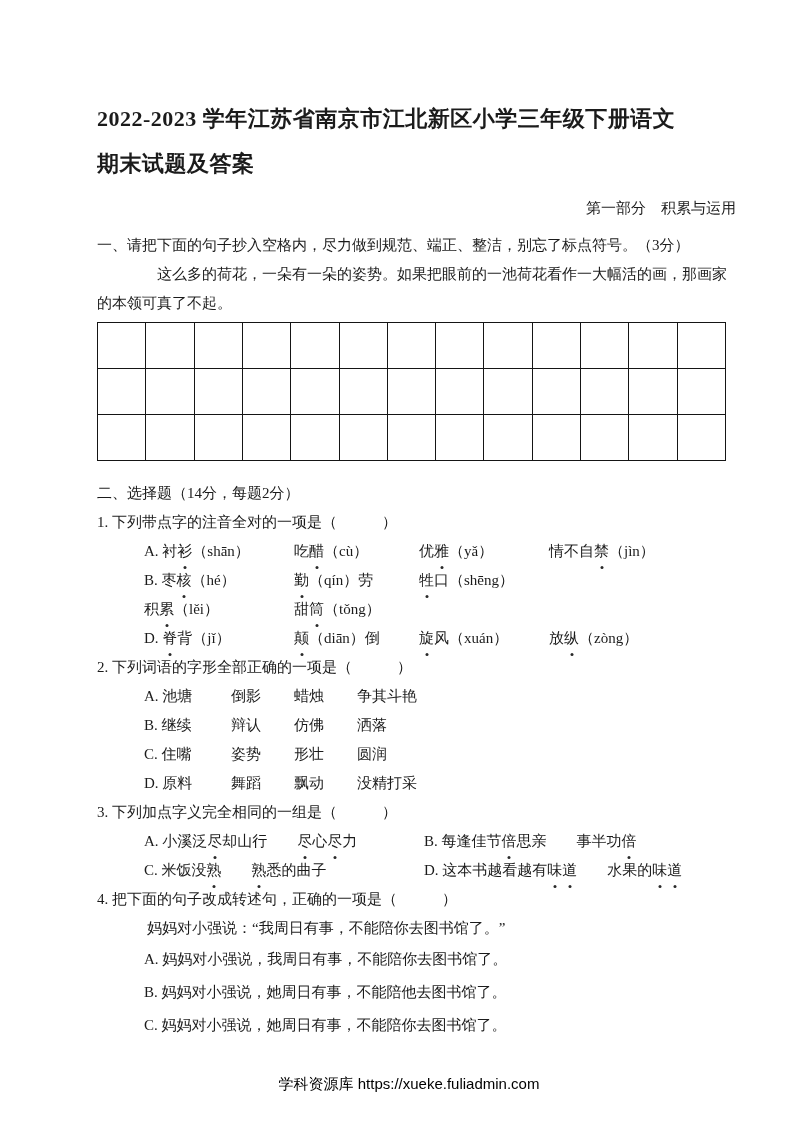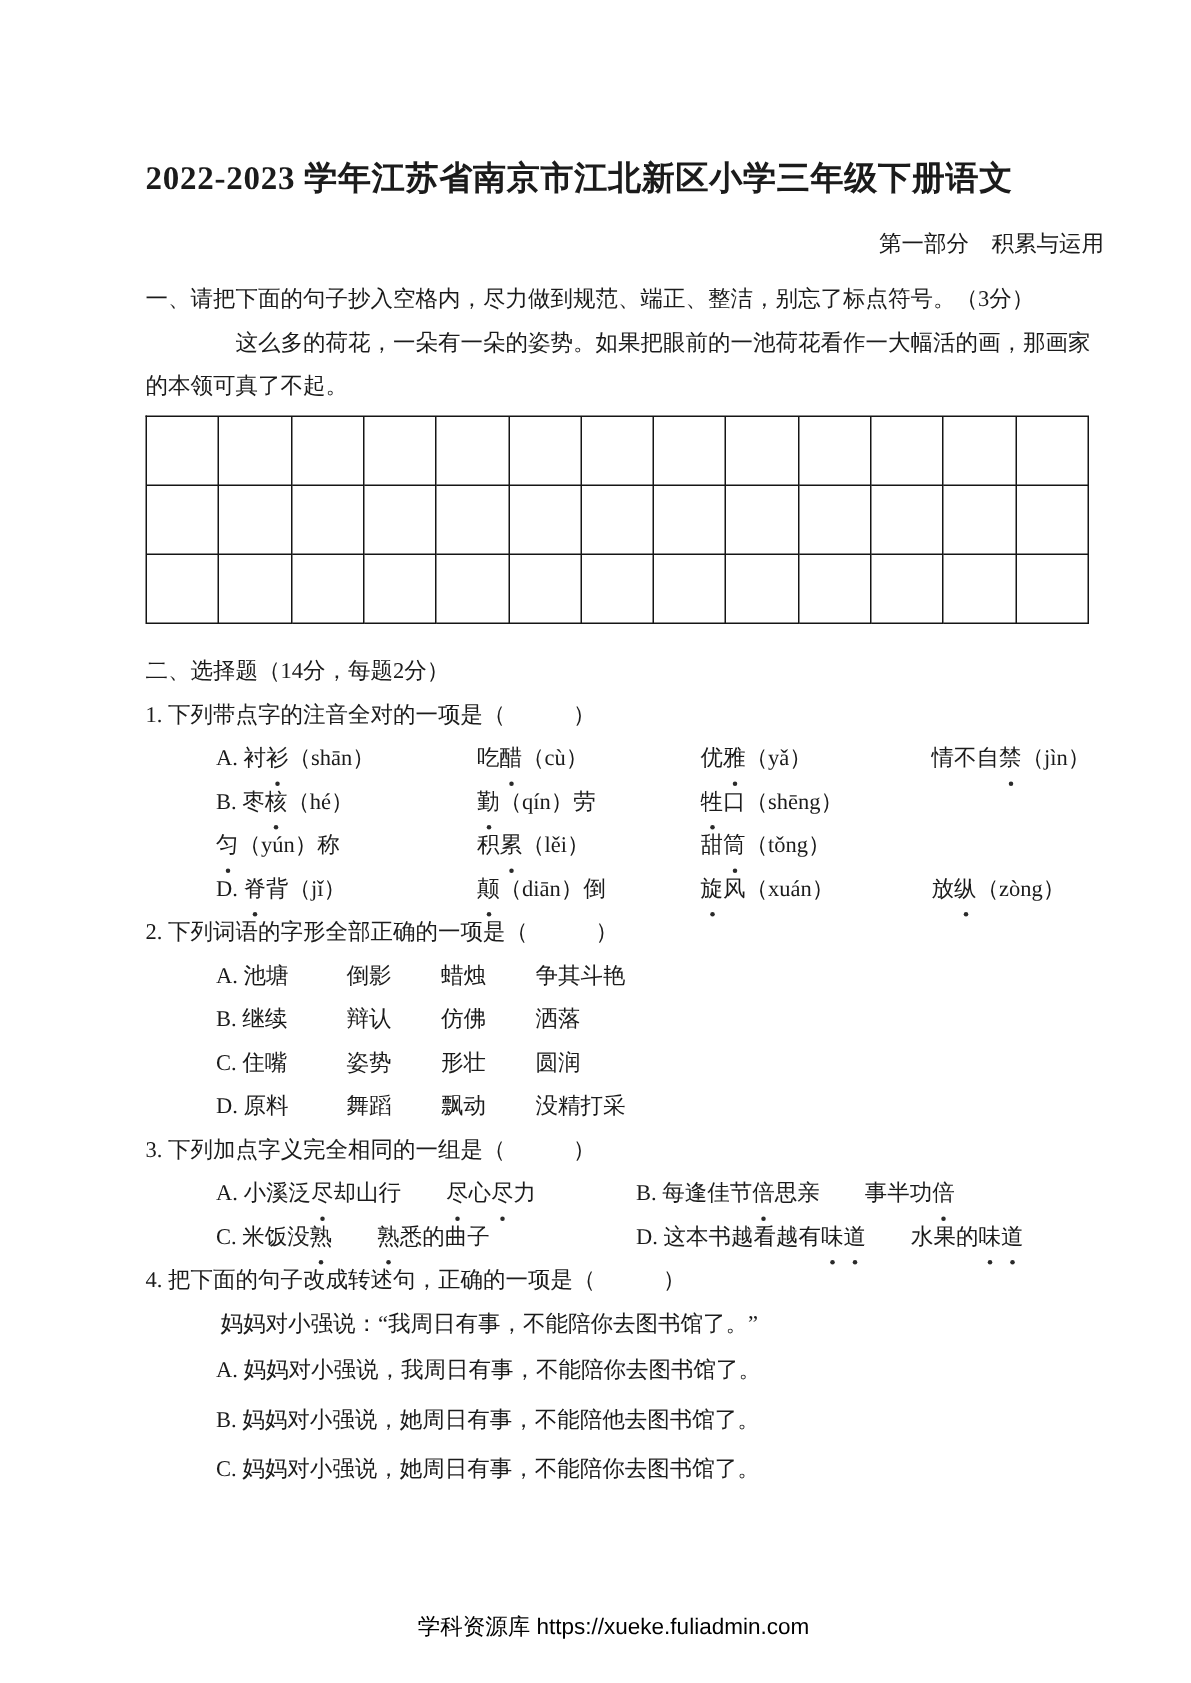--- a/index.html
+++ b/index.html
@@ -44,21 +44,21 @@
     border-right: 1.5px solid #151515;
     border-bottom: 1.5px solid #151515;
   }
   .part2-heading { margin-top: 18px; }
   .opt-row {
     display: grid;
     padding-left: 47px;
     line-height: 29px;
     white-space: nowrap;
   }
-  .cols-q1 { grid-template-columns: 150px 125px 130px auto; gap: 24px; }
+  .cols-q1 { grid-template-columns: 150px 125px 130px auto; }
   .cols-q2 { grid-template-columns: 87px 63px 63px auto; }
   .cols-q3 { grid-template-columns: 280px auto; }
   .cols-q4 { grid-template-columns: auto; line-height: 33px; }
   .quote-line { padding-left: 50px; }
   .cell { white-space: nowrap; }
   .em-dot { display: inline-block; position: relative; }
   .em-dot::after {
     content: "";
     position: absolute;
     left: 50%;
@@ -80,20 +80,21 @@
     color: #000000;
   }
 </style>
 </head>
 <body>
 
 <div class="page">
 
   <h1 style="margin:0; padding:0; font-size:inherit;">
     <div class="title-line">2022-2023 学年江苏省南京市江北新区小学三年级下册语文</div>
+    <div class="title-line">期末试题及答案</div>
   </h1>
 
   <div class="section-heading">第一部分　积累与运用</div>
 
   <div class="line prompt">一、请把下面的句子抄入空格内，尽力做到规范、端正、整洁，别忘了标点符号。（3分）</div>
   <div class="line passage-first">这么多的荷花，一朵有一朵的姿势。如果把眼前的一池荷花看作一大幅活的画，那画家</div>
   <div class="line">的本领可真了不起。</div>
 
   <div class="write-grid" style="grid-template-columns: repeat(13, 1fr);">
       <div class="wcell"></div>
@@ -145,21 +146,20 @@
     <span class="cell dottable">吃<span class="em-dot">醋</span>（cù）</span>
     <span class="cell dottable">优<span class="em-dot">雅</span>（yǎ）</span>
     <span class="cell dottable">情不自<span class="em-dot">禁</span>（jìn）</span>
   </div>
   <div class="opt-row cols-q1">
     <span class="cell dottable">B. 枣<span class="em-dot">核</span>（hé）</span>
     <span class="cell dottable"><span class="em-dot">勤</span>（qín）劳</span>
     <span class="cell dottable"><span class="em-dot">牲</span>口（shēng）</span>
   </div>
   <div class="opt-row cols-q1">
-    <span class="cell dottable"><span class="em-dot">匀</span>（yún）称</span>
     <span class="cell dottable">积<span class="em-dot">累</span>（lěi）</span>
     <span class="cell dottable">甜<span class="em-dot">筒</span>（tǒng）</span>
   </div>
   <div class="opt-row cols-q1">
     <span class="cell dottable">D. <span class="em-dot">脊</span>背（jǐ）</span>
     <span class="cell dottable"><span class="em-dot">颠</span>（diān）倒</span>
     <span class="cell dottable"><span class="em-dot">旋</span>风（xuán）</span>
     <span class="cell dottable">放<span class="em-dot">纵</span>（zòng）</span>
   </div>
 

